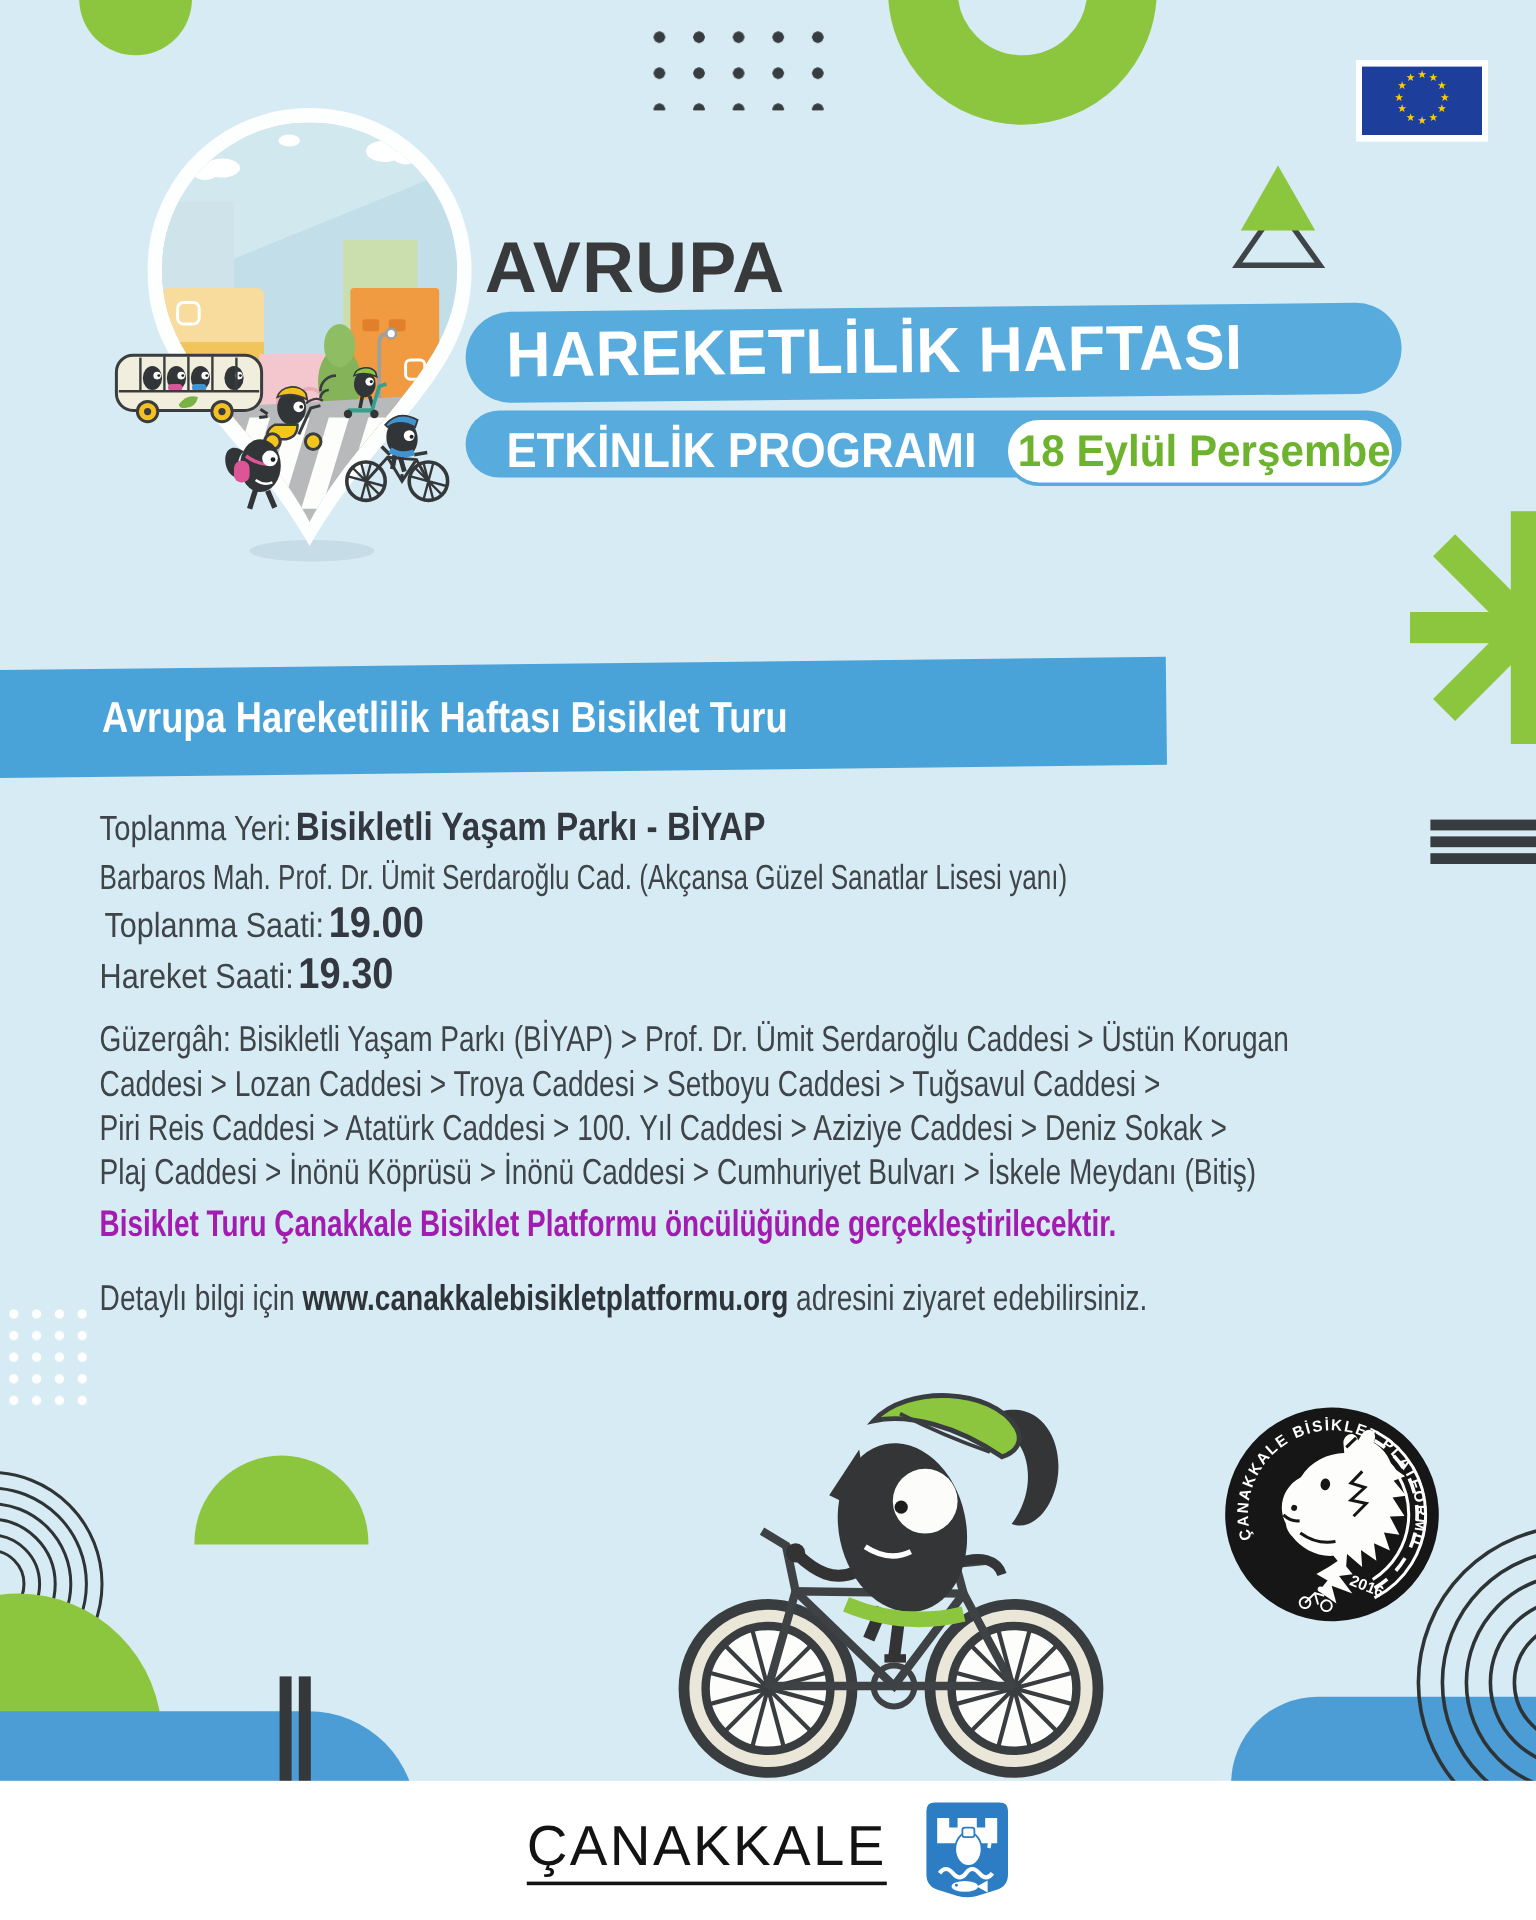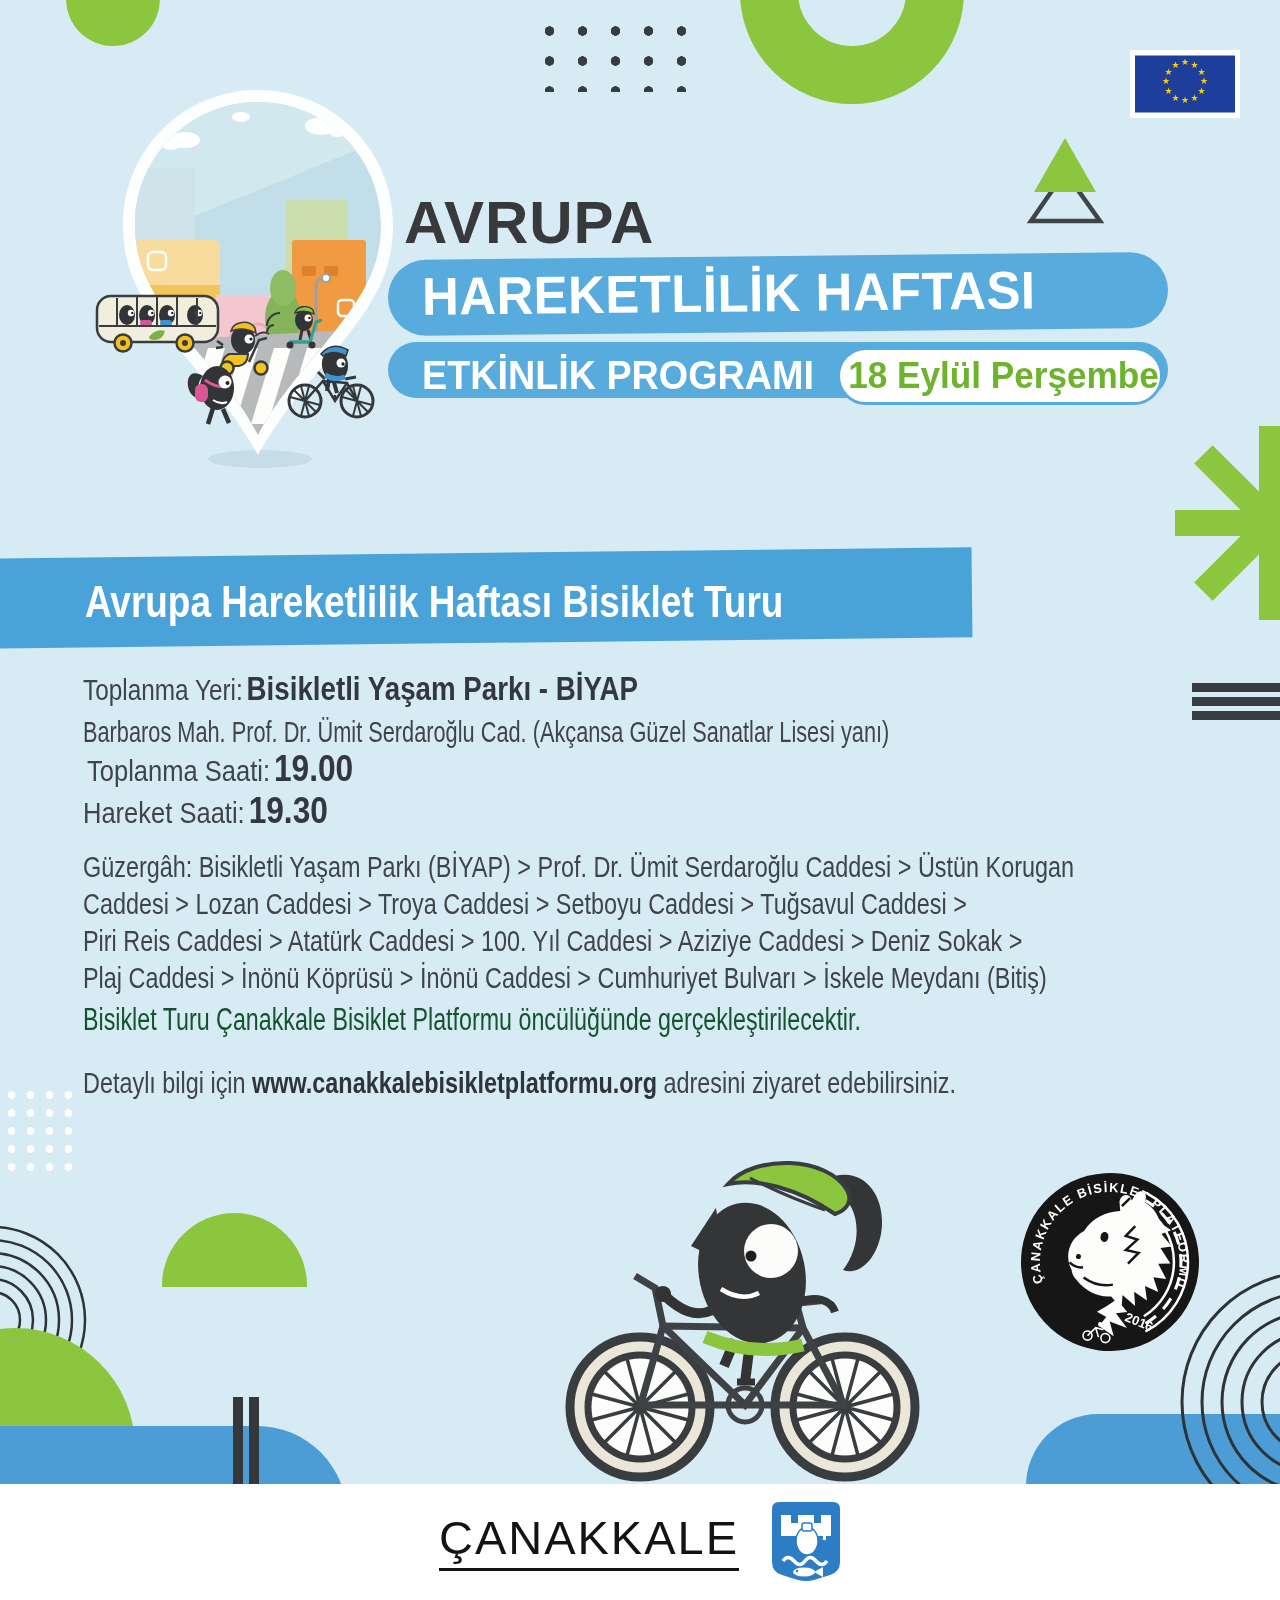--- a/index.html
+++ b/index.html
@@ -31,30 +31,30 @@
   .banner2{left:388px;top:342px;width:780px;height:56px;background:#58abdd;border-radius:34px;}
   .banner2 .prog{display:inline-block;margin-left:34px;line-height:66px;font-size:41px;font-weight:800;
      color:#fff;transform:scaleX(.92);transform-origin:0 50%;white-space:nowrap;}
   .date-pill{position:absolute;right:5px;top:5px;width:326px;height:58px;background:#fff;
      border:3px solid #58abdd;border-radius:29px;box-sizing:border-box;text-align:center;}
   .date-pill span{line-height:52px;font-size:37px;font-weight:700;color:#6db32d;display:inline-block;
      transform:scaleX(.95);white-space:nowrap;}
 
   
   .sec-banner{left:-22px;top:553px;width:994px;height:90px;background:#4aa3d8;transform:rotate(-0.65deg);}
-  .sec-title{left:85px;top:577px;font-size:44px;font-weight:700;color:#fff;}
+  .sec-title{left:85px;top:577px;font-size:36px;font-weight:700;color:#fff;}
   .sec-title span{transform:scaleX(.84);}
 
   
   .copy{color:#3f4449;}
   .lbl{font-size:29px;}
   .val{font-size:33px;font-weight:700;color:#333840;}
   .val-lg{font-size:36px;font-weight:700;color:#333840;}
   .route{font-size:30px;line-height:37px;}
-  .org{font-size:31px;font-weight:400;color:#14532d;}
+  .org{font-size:31px;font-weight:700;color:#a21caf;}
   .info{font-size:30px;}
   .info b{font-weight:700;color:#2f343a;}
 
   
   .dot-grid-white{left:2px;top:1086px;width:72px;height:92px;
      background-image:radial-gradient(circle,#fff 3.5px,transparent 4.2px);
      background-size:19px 18px;}
   .green-dome{left:162px;top:1213px;width:145px;height:74px;background:#8cc63f;
      border-radius:74px 74px 0 0;}
   .green-circle-bl{left:-105px;top:1328px;width:240px;height:240px;border-radius:50%;background:#8cc63f;}

